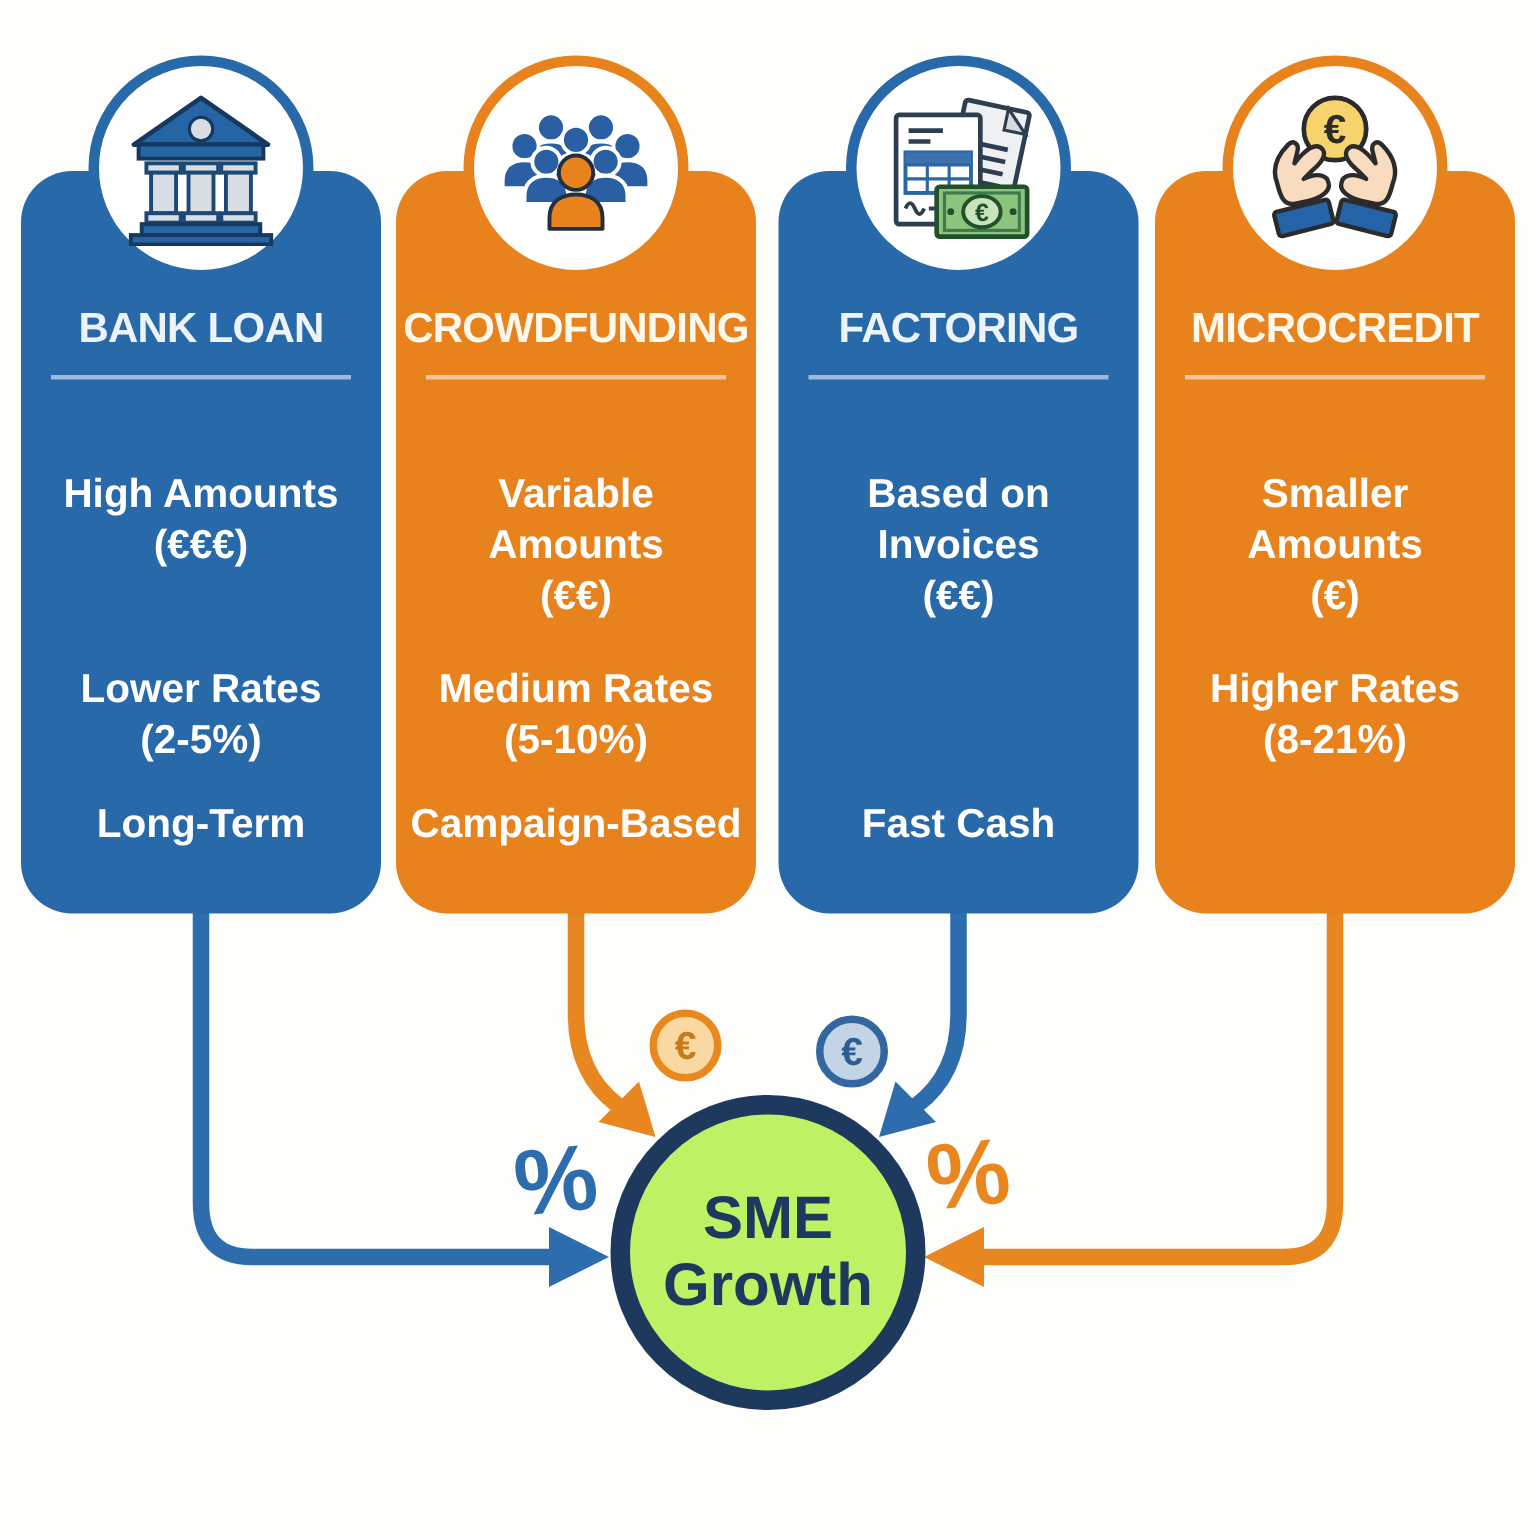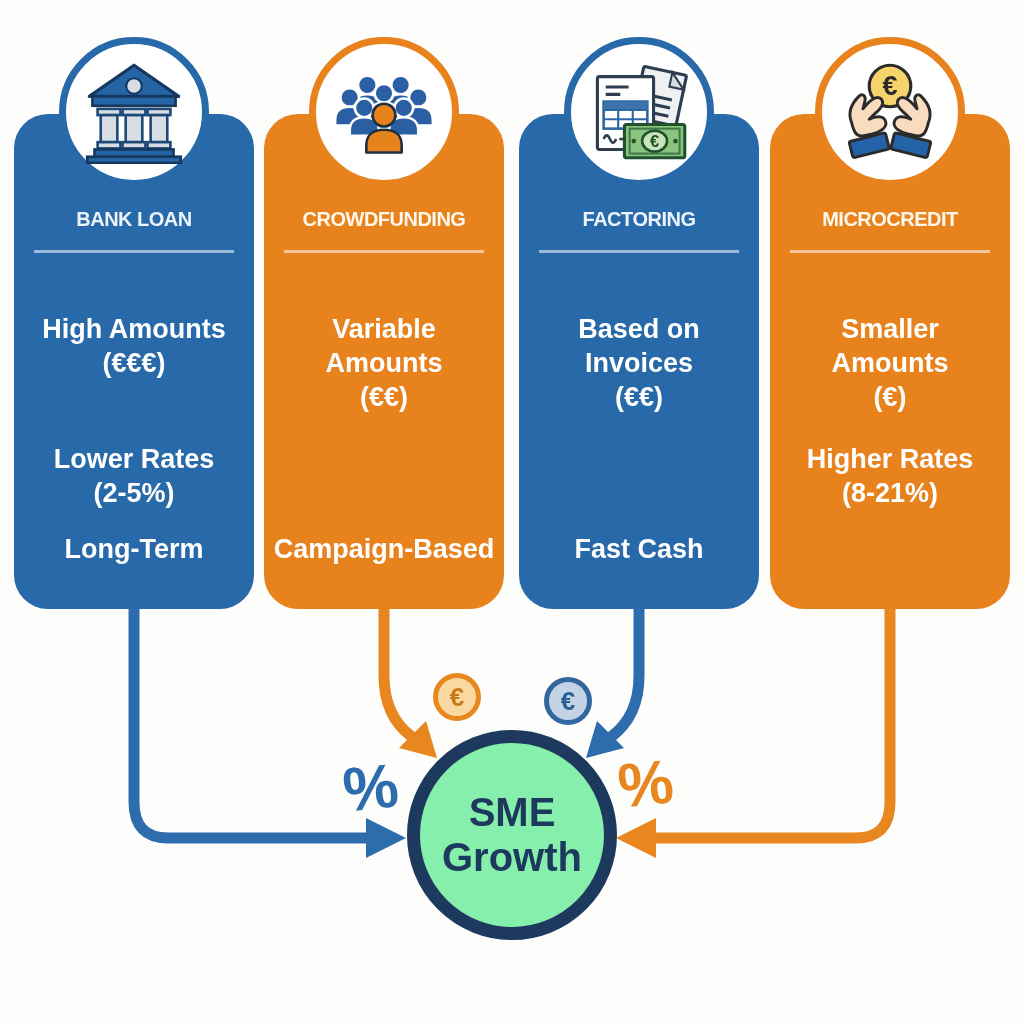--- a/index.html
+++ b/index.html
@@ -22,32 +22,32 @@
   .card{position:absolute;top:114px;width:240px;height:495px;border-radius:34px;z-index:2;}
   .theme-blue{background:var(--card-blue);}
   .theme-orange{background:var(--card-orange);}
   .icon-circle{position:absolute;top:-77px;left:50%;margin-left:-75px;width:150px;height:150px;
     border-radius:50%;background:#ffffff;border:7px solid;display:flex;align-items:center;justify-content:center;}
   .theme-blue .icon-circle{border-color:var(--card-blue);}
   .theme-orange .icon-circle{border-color:var(--card-orange);}
   .icon-circle svg{width:104px;height:104px;}
 
   .card-title{position:absolute;top:88px;left:0;width:100%;text-align:center;
-    font-size:20px;font-weight:700;letter-spacing:-0.5px;line-height:34px;}
+    font-size:28px;font-weight:700;letter-spacing:-0.5px;line-height:34px;}
   .theme-blue .card-title{color:#ecf3fa;}
   .theme-orange .card-title{color:#fdf7ec;}
   .separator{position:absolute;top:136px;left:20px;right:20px;height:3px;background:rgba(255,255,255,0.55);}
   .feature{position:absolute;left:0;width:100%;text-align:center;font-size:27px;font-weight:700;
     line-height:34px;color:#ffffff;margin-top:32px;}
   .feature-1{top:166px;}
   .feature-2{top:296px;}
   .feature-3{top:386px;}
 
   .sme-circle{position:absolute;left:407px;top:730px;width:210px;height:210px;border-radius:50%;
-    background:#86efac;border:13px solid var(--navy);z-index:4;
+    background:#bef264;border:13px solid var(--navy);z-index:4;
     display:flex;flex-direction:column;align-items:center;justify-content:center;}
   .sme-line{font-size:40px;font-weight:700;color:var(--navy);line-height:45px;text-align:center;}
 
   .coin{position:absolute;width:48px;height:48px;border-radius:50%;z-index:3;border:5px solid;
     display:flex;align-items:center;justify-content:center;font-size:26px;font-weight:700;}
   .coin-orange{left:433px;top:673px;border-color:#e8891f;background:#f9d8a2;color:#c97a18;}
   .coin-blue{left:544px;top:677px;border-color:#33679f;background:#c2d4e6;color:#2b5e92;}
 
   .percent{position:absolute;z-index:3;font-size:62px;font-weight:700;transform:rotate(-6deg);}
   .percent-blue{left:343px;top:752px;color:var(--arrow-blue);}
@@ -147,20 +147,24 @@
           <path d="M-17,33 L-17,26 C-17,15 -9,11 0,11 C9,11 17,15 17,26 L17,33 Z"></path>
         </g>
       </svg>
     </div>
     <h2 class="card-title">CROWDFUNDING</h2>
     <div class="separator"></div>
     <div class="feature feature-1">
       <div>Variable</div>
       <div>Amounts</div>
       <div>(€€)</div>
+    </div>
+    <div class="feature feature-2">
+      <div>Medium Rates</div>
+      <div>(5-10%)</div>
     </div>
     <div class="feature feature-3">
       <div>Campaign-Based</div>
     </div>
   </section>
 
   <section class="card theme-blue" style="left:519px;">
     <div class="icon-circle">
       <svg viewBox="0 0 100 100">
         <g transform="rotate(12 70 40)">

